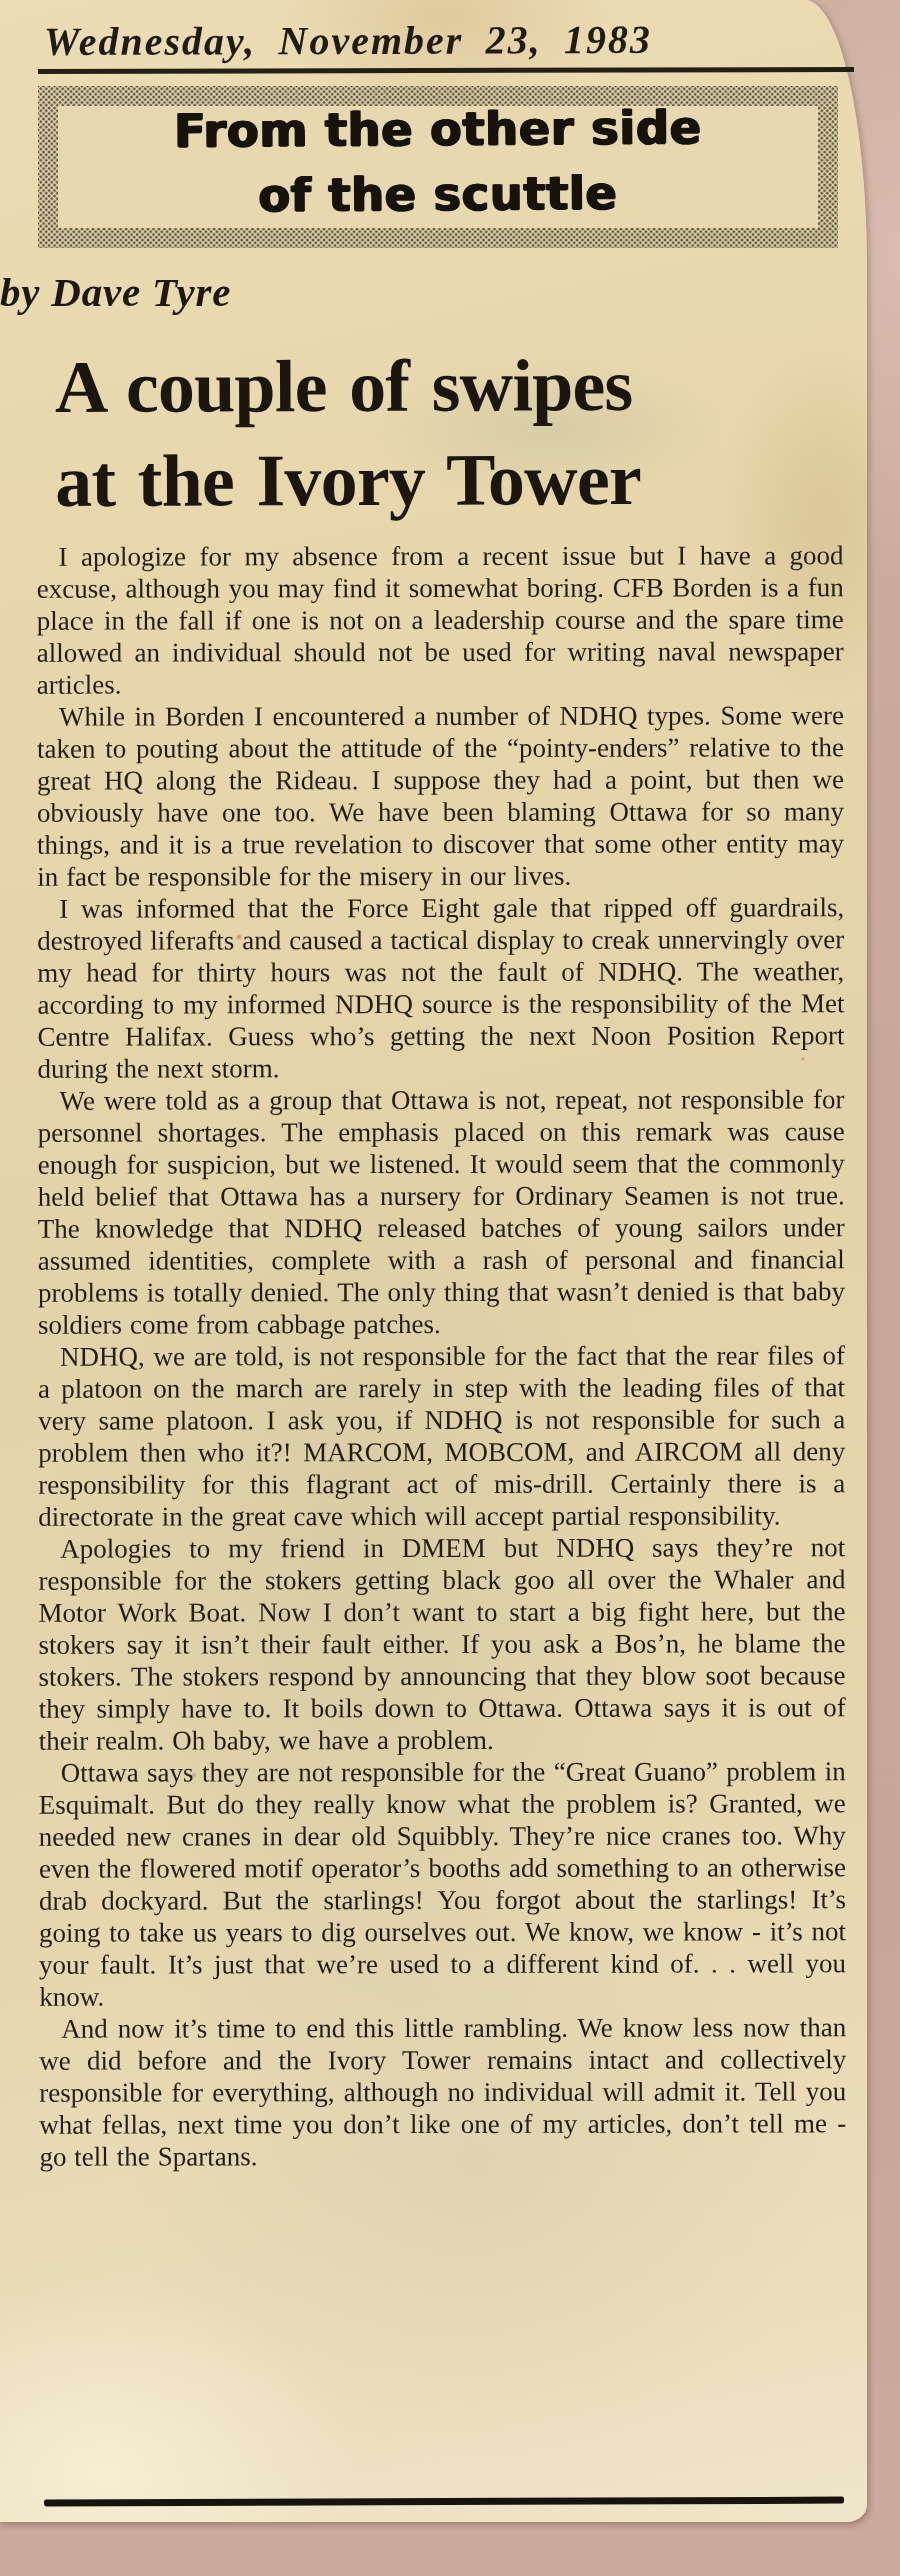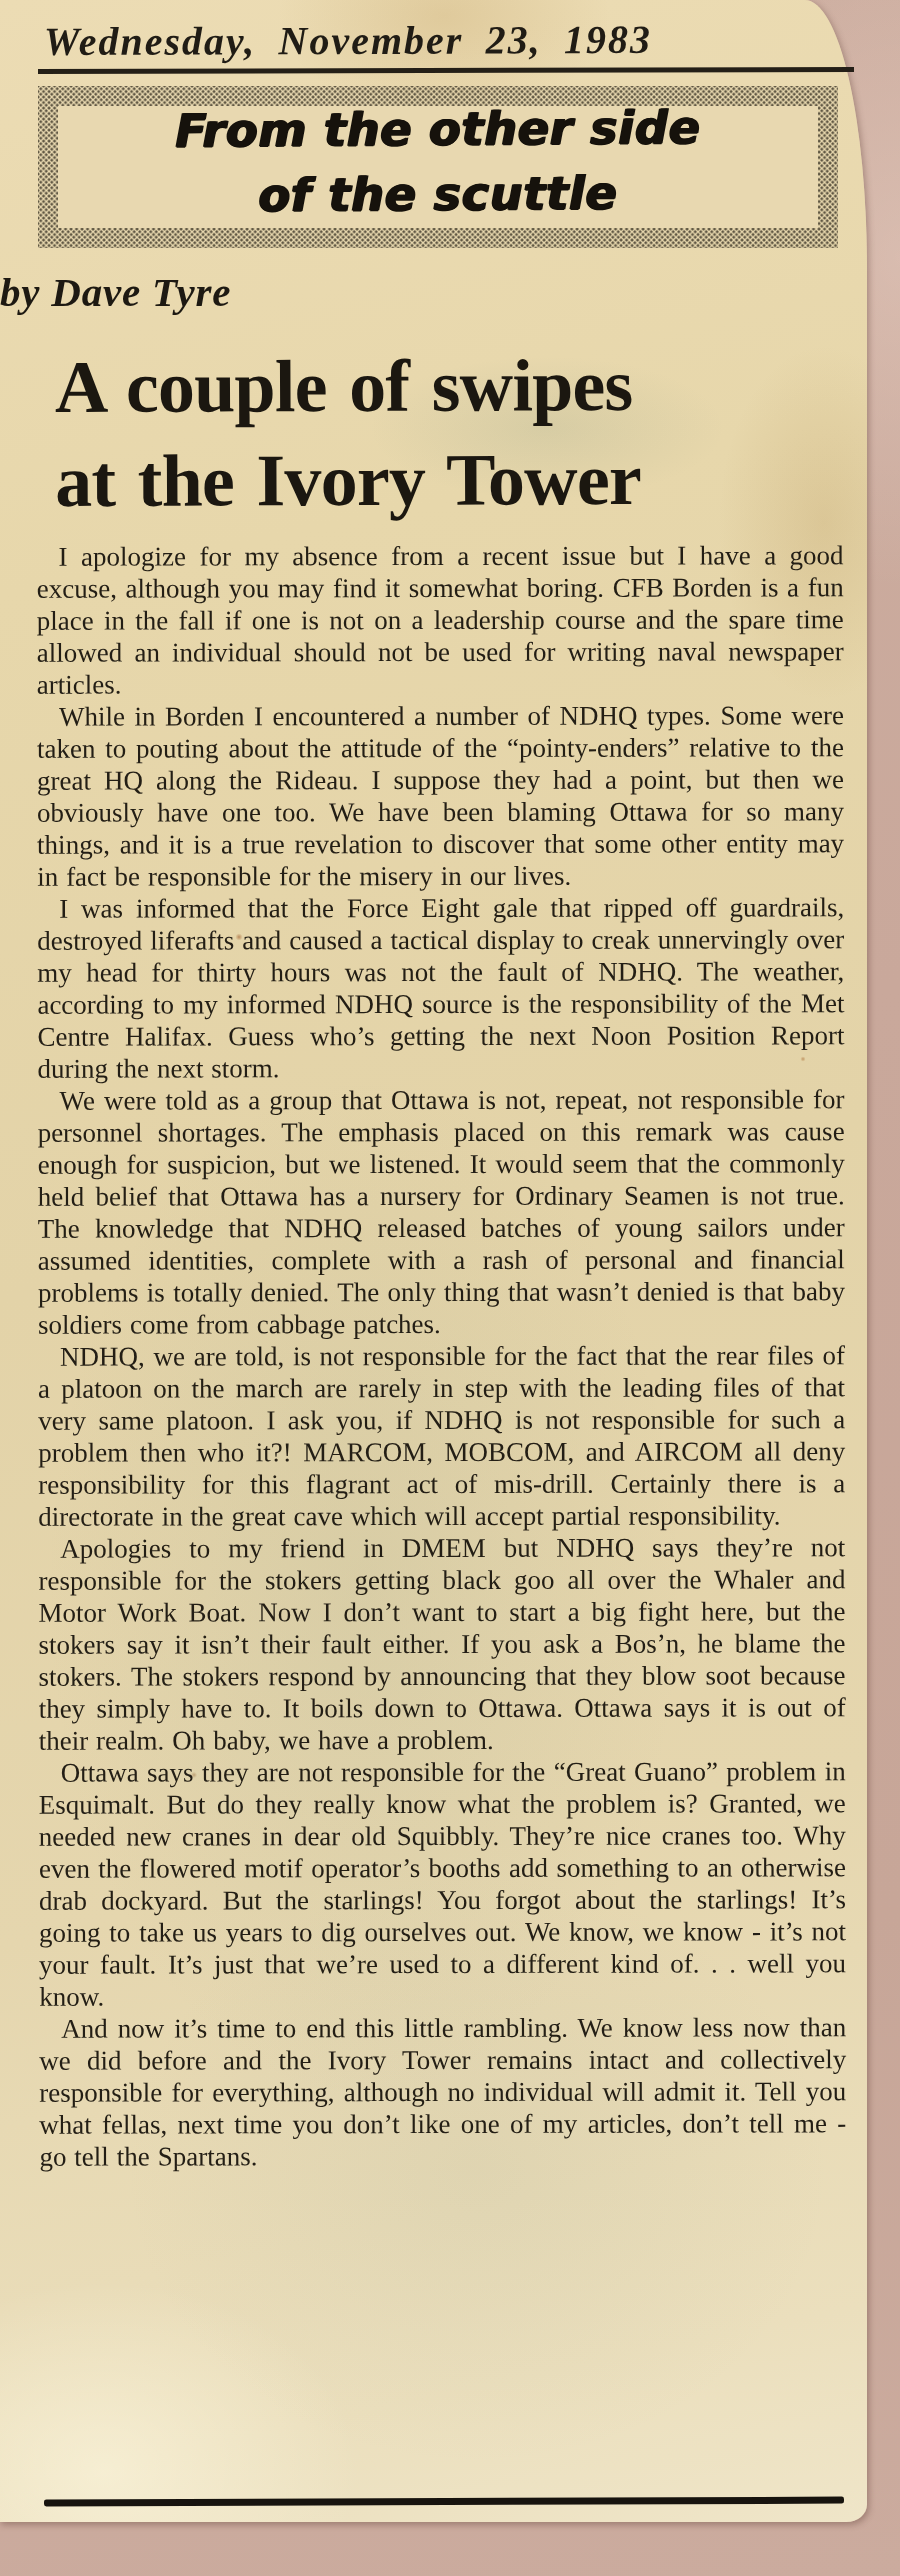--- a/index.html
+++ b/index.html
@@ -89,21 +89,20 @@
   .masthead-text {
     position: absolute;
     left: 0;
     top: 0;
     width: 100%;
     text-align: center;
     z-index: 2;
     color: #16120c;
     font-family: "DejaVu Sans", sans-serif;
     font-weight: 700;
-    font-style: italic;
   }
   .masthead-line1 {
     margin-top: 16px;
     font-size: 46px;
     letter-spacing: 0.8px;
     text-shadow: 1.1px 0 0 currentColor, -1.1px 0 0 currentColor, 0 0.8px 0 currentColor;
     transform: rotate(-0.4deg);
   }
   .masthead-line2 {
     margin-top: 11px;

